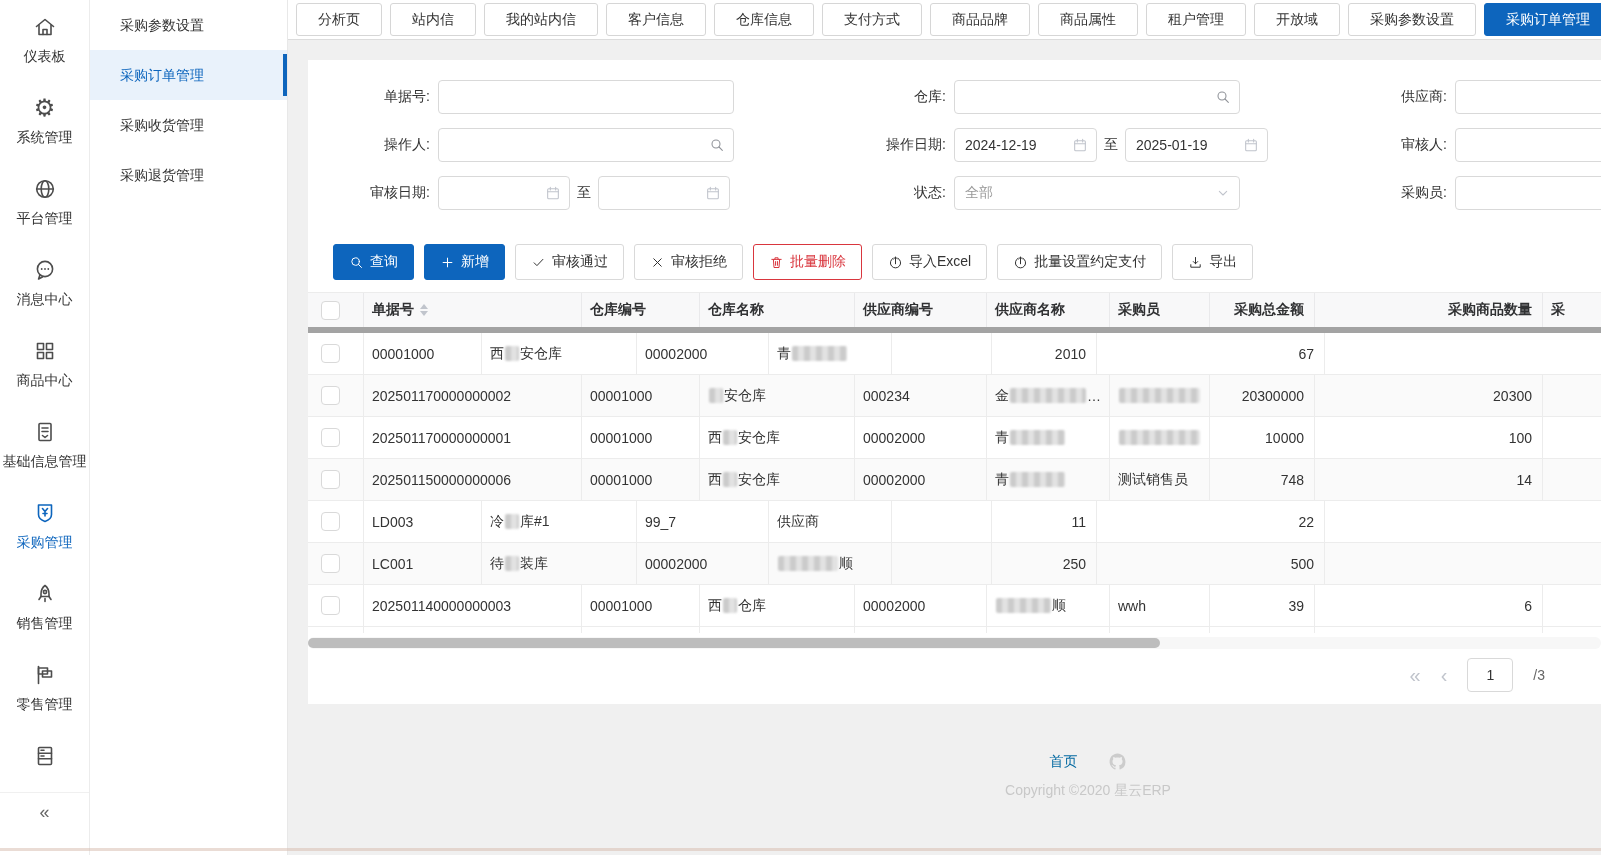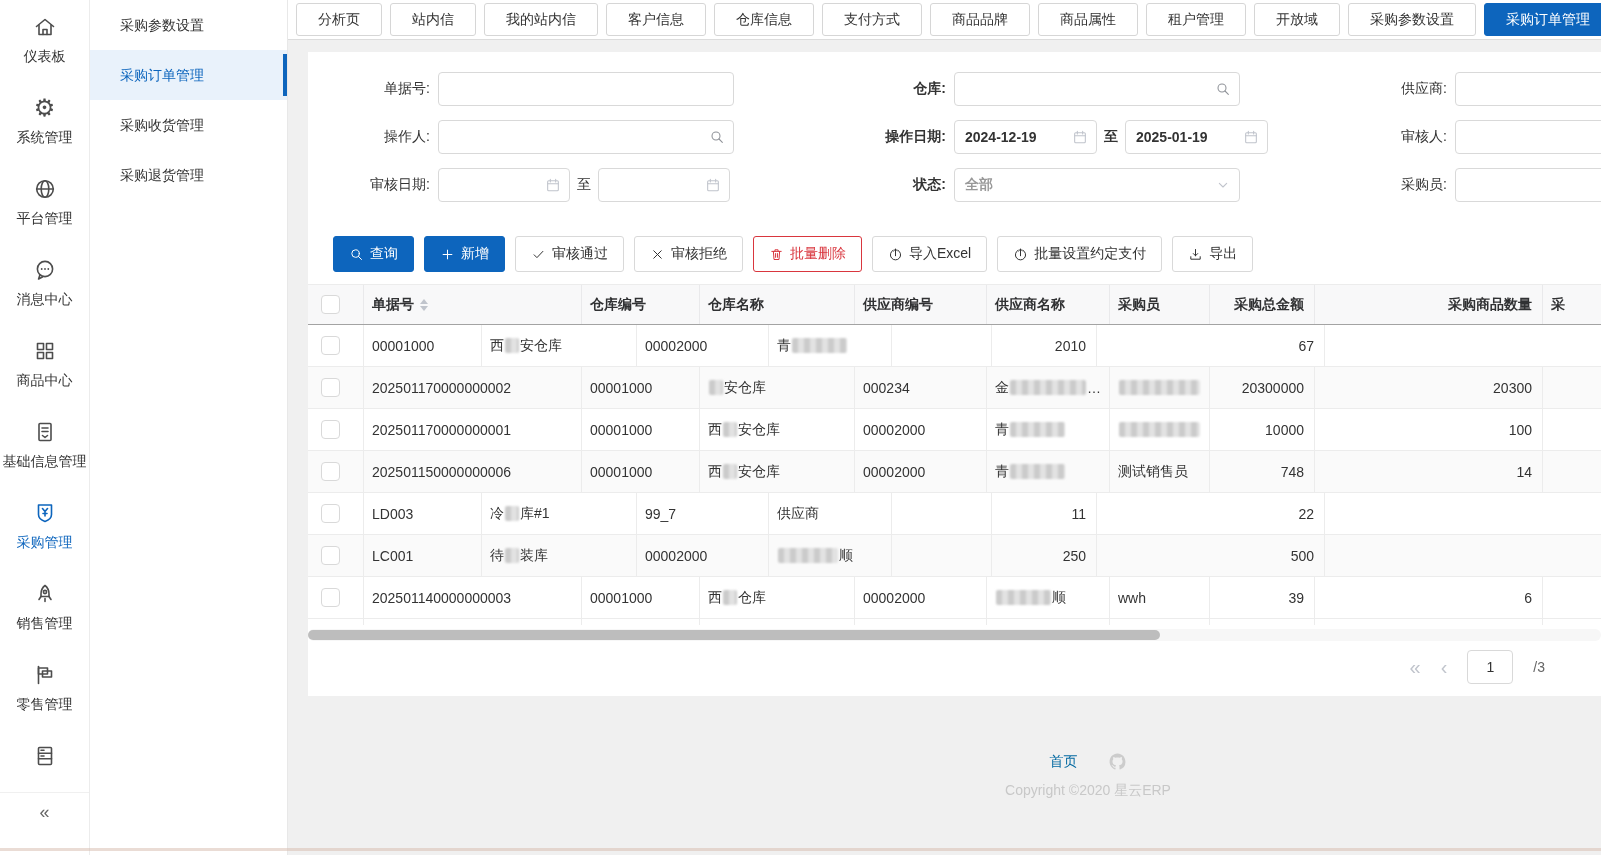--- a/index.html
+++ b/index.html
@@ -24,47 +24,47 @@
   .sm-item.active { background:#e9f2fb; color:var(--primary); }
   .sm-item.active::after { content:""; position:absolute; right:0; top:4px; bottom:4px; width:4px; background:var(--primary); }
 
   
   .main { position:absolute; left:288px; top:0; width:1313px; height:855px; background:#f0f0f0; }
   .tabbar { position:absolute; left:0; top:0; width:1313px; height:40px; background:#fff; border-bottom:1px solid #dcdcdc; }
   .tabs { display:flex; gap:8px; padding:3px 0 0 8px; flex-wrap:nowrap; }
   .tab { height:33px; line-height:31px; padding:0 21px; border:1px solid #d6d6d6; border-radius:3px; background:#fff; font-size:14px; color:#333; white-space:nowrap; cursor:pointer; }
   .tab.active { background:var(--primary); border-color:var(--primary); color:#fff; }
 
-  .panel { position:absolute; left:20px; top:52px; width:1293px; height:644px; background:#fff; }
+  .panel { position:absolute; left:20px; top:60px; width:1293px; height:644px; background:#fff; }
 
   
   .filters { padding-top:20px; }
   .frow { position:relative; height:34px; margin-bottom:14px; }
   .fg { position:absolute; top:0; height:34px; display:flex; align-items:center; }
-  .fg.g0 { left:0; } .fg.g1 { left:516px;font-weight:bold; } .fg.g2 { left:1017px; }
+  .fg.g0 { left:0; } .fg.g1 { left:516px; } .fg.g2 { left:1017px; }
   .fl { display:inline-block; width:130px; text-align:right; padding-right:8px; color:#333; font-size:14px; white-space:nowrap; }
   .fi { position:relative; height:34px; border:1px solid #d9d9d9; border-radius:4px; background:#fff; display:flex; align-items:center; padding:0 10px; font-size:14px; color:#333; }
   .fi.w296 { width:296px; } .g1 .fi.wfull { width:286px; }
   .fi.date { width:132px; } .g1 .fi.date { width:143px; }
   .fi .right-ic { position:absolute; right:8px; top:50%; transform:translateY(-50%); width:16px; height:16px; }
   .fi .right-ic svg { width:16px; height:16px; }
   .sep { margin:0 7px; color:#333; }
   .fi.select .val { color:#999; }
   .ic-gray { color:#909399; } .ic-light { color:#c0c4cc; }
 
   
   .toolbar { margin-top:34px; padding-left:25px; display:flex; gap:10px; height:36px; }
   .btn { display:inline-flex; align-items:center; gap:6px; height:36px; padding:0 15px; border-radius:3px; border:1px solid #d9d9d9; background:#fff; color:#333; font-size:14px; cursor:pointer; white-space:nowrap; }
   .btn .ic, .btn .ic svg { width:15px; height:15px; display:inline-flex; }
   .btn.primary { background:var(--primary); border-color:var(--primary); color:#fff; }
   .btn.danger { border-color:var(--danger); color:var(--danger); }
 
   
   .table { margin-top:12px; border-top:1px solid #ececec; }
-  .thead { display:flex; height:40px; background:#f8f8f9; border-bottom:1px solid #a3a3a3; }
+  .thead { display:flex; height:40px; background:#f8f8f9; border-bottom:6px solid #a3a3a3; }
   .th { display:flex; align-items:center; padding:0 8px; font-weight:bold; color:#303133; font-size:14px; border-right:1px solid #e9e9eb; overflow:hidden; white-space:nowrap; }
   .th:last-child, .td:last-child { border-right:none; }
   .th.num, .td.num { justify-content:flex-end; padding-right:10px; }
   .tr { display:flex; height:42px; border-bottom:1px solid #ececec; background:#fff; }
   .tr.even { background:#fafafa; }
   .tr.partial { height:6px; border-bottom:none; overflow:hidden; }
   .td { display:flex; align-items:center; padding:0 8px; font-size:14px; color:#333; border-right:1px solid #ececec; overflow:hidden; white-space:nowrap; }
   .cbcell { justify-content:flex-start; padding-left:13px; }
   .cb { width:19px; height:19px; border:1px solid #d9d9d9; border-radius:4px; background:#fff; cursor:pointer; flex:none; }
   .caret { display:inline-flex; flex-direction:column; margin-left:6px; gap:2px; cursor:pointer; }

